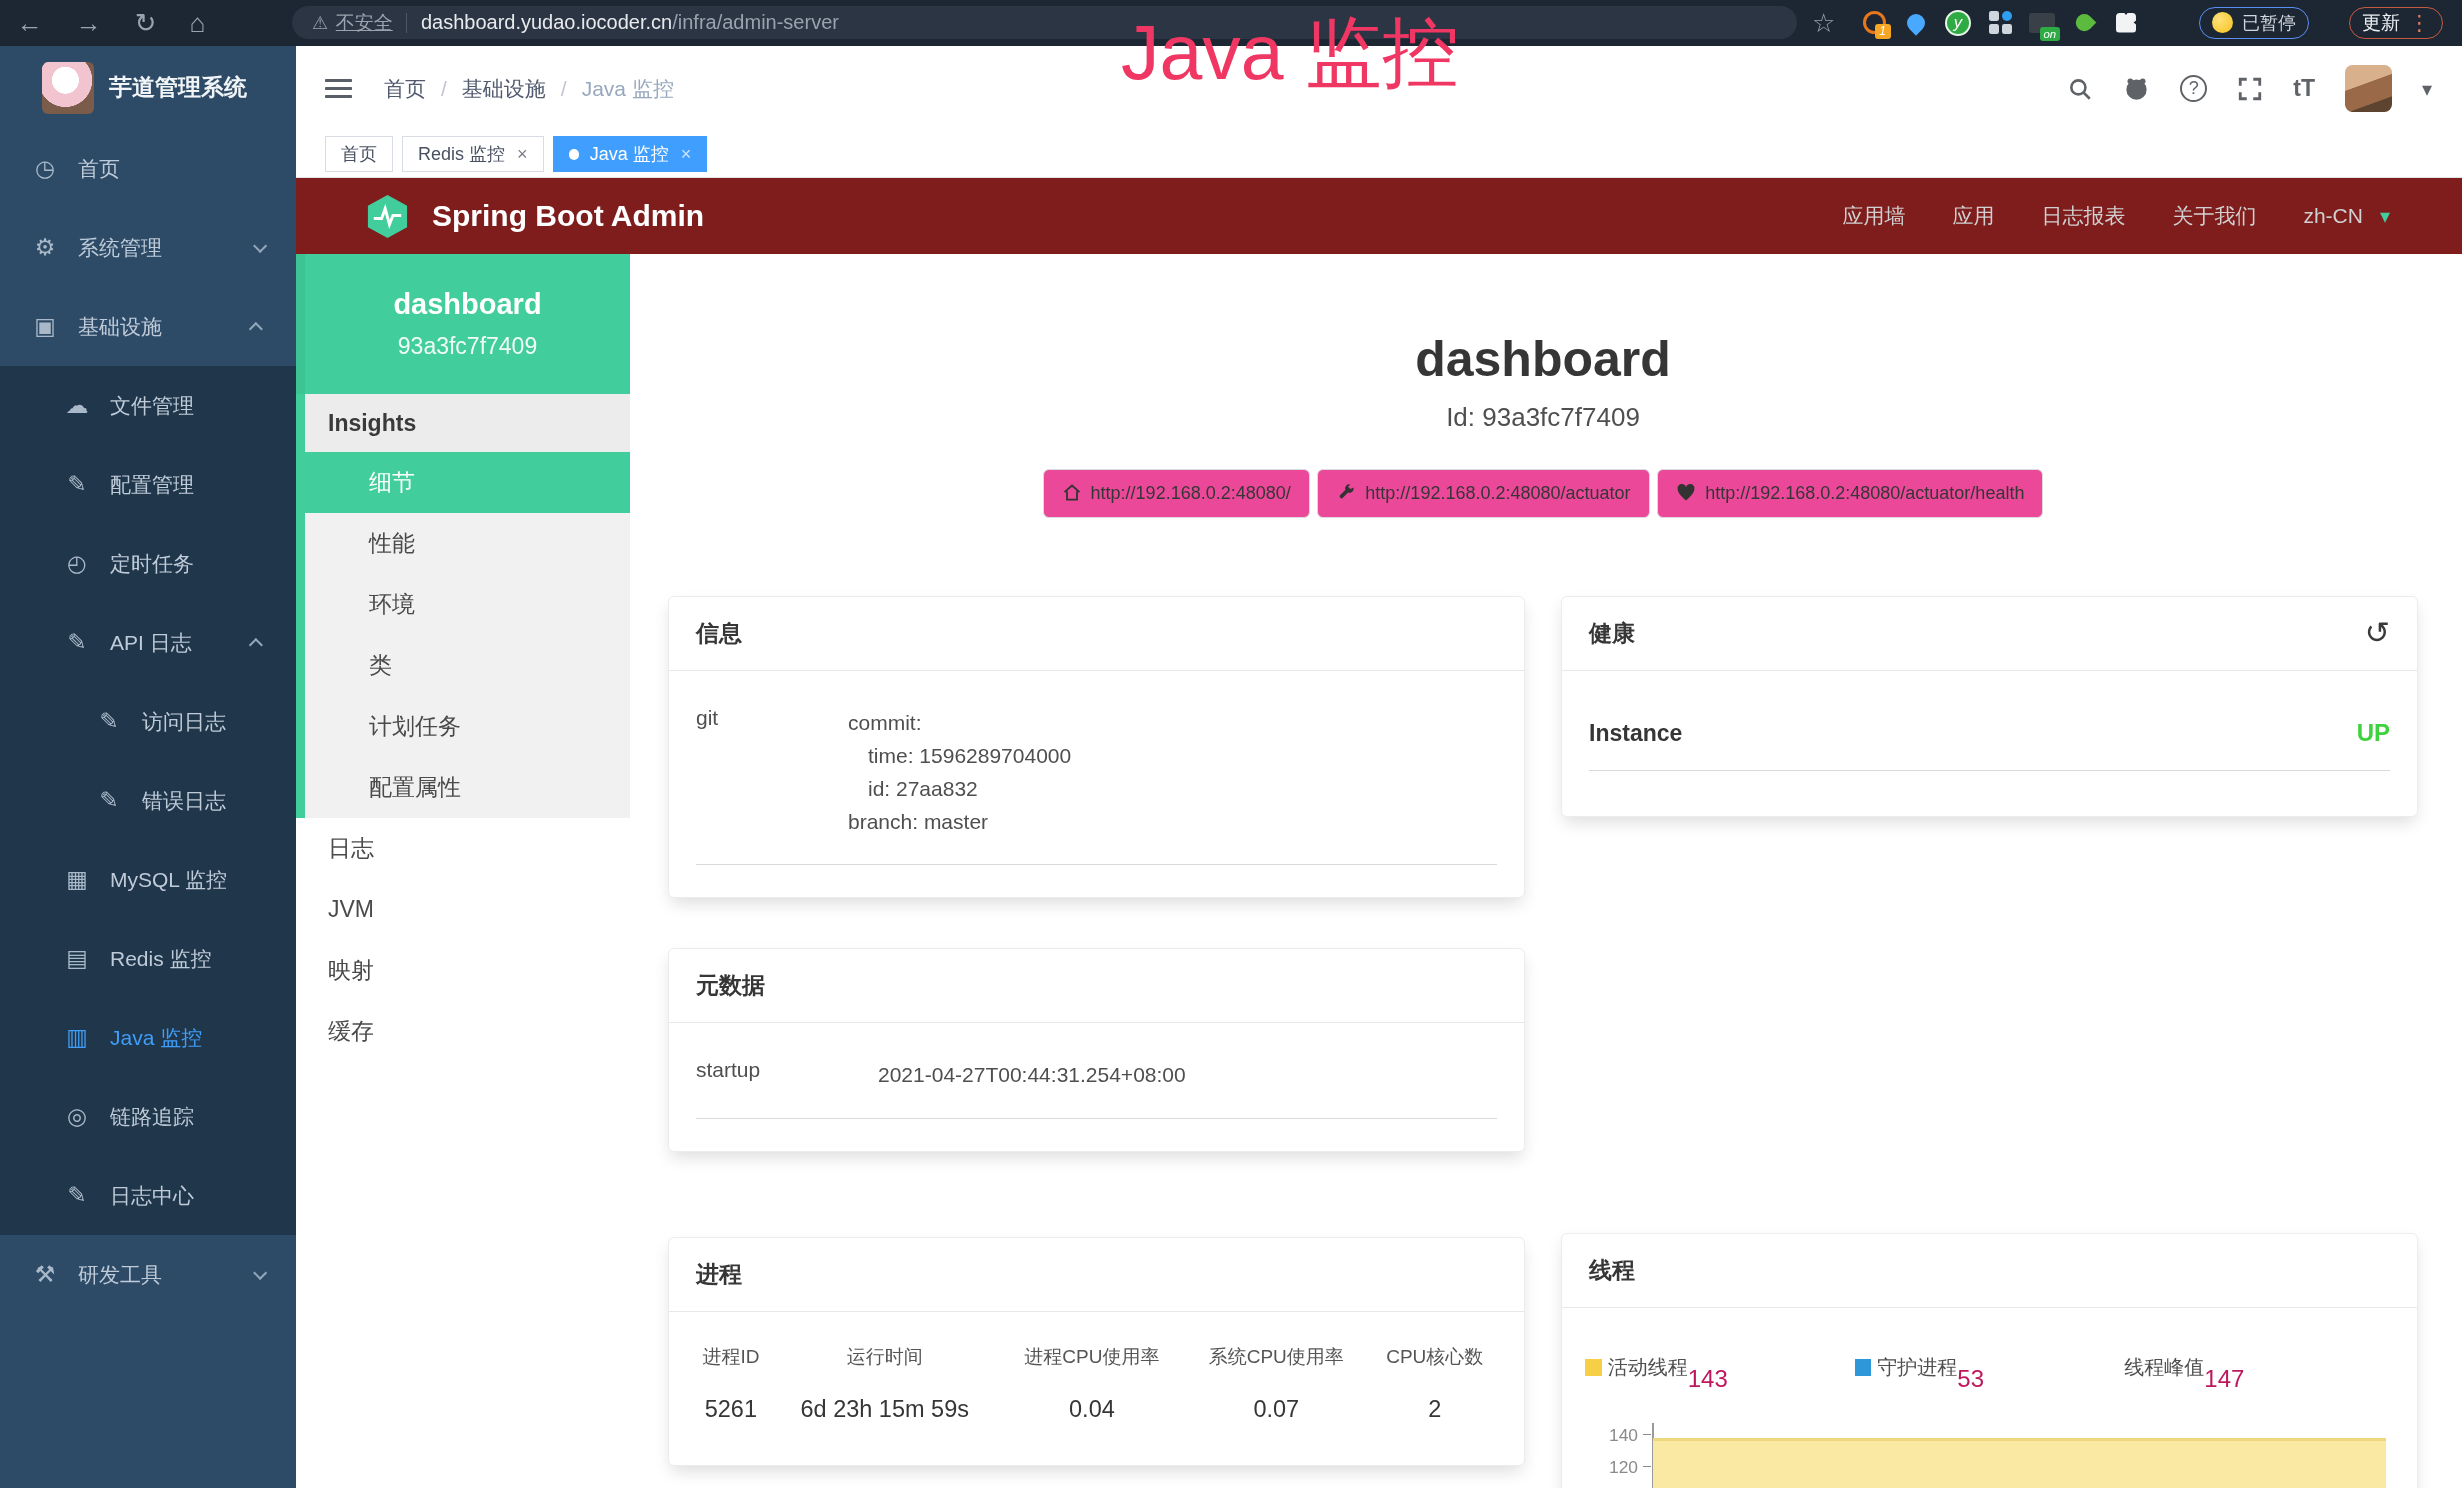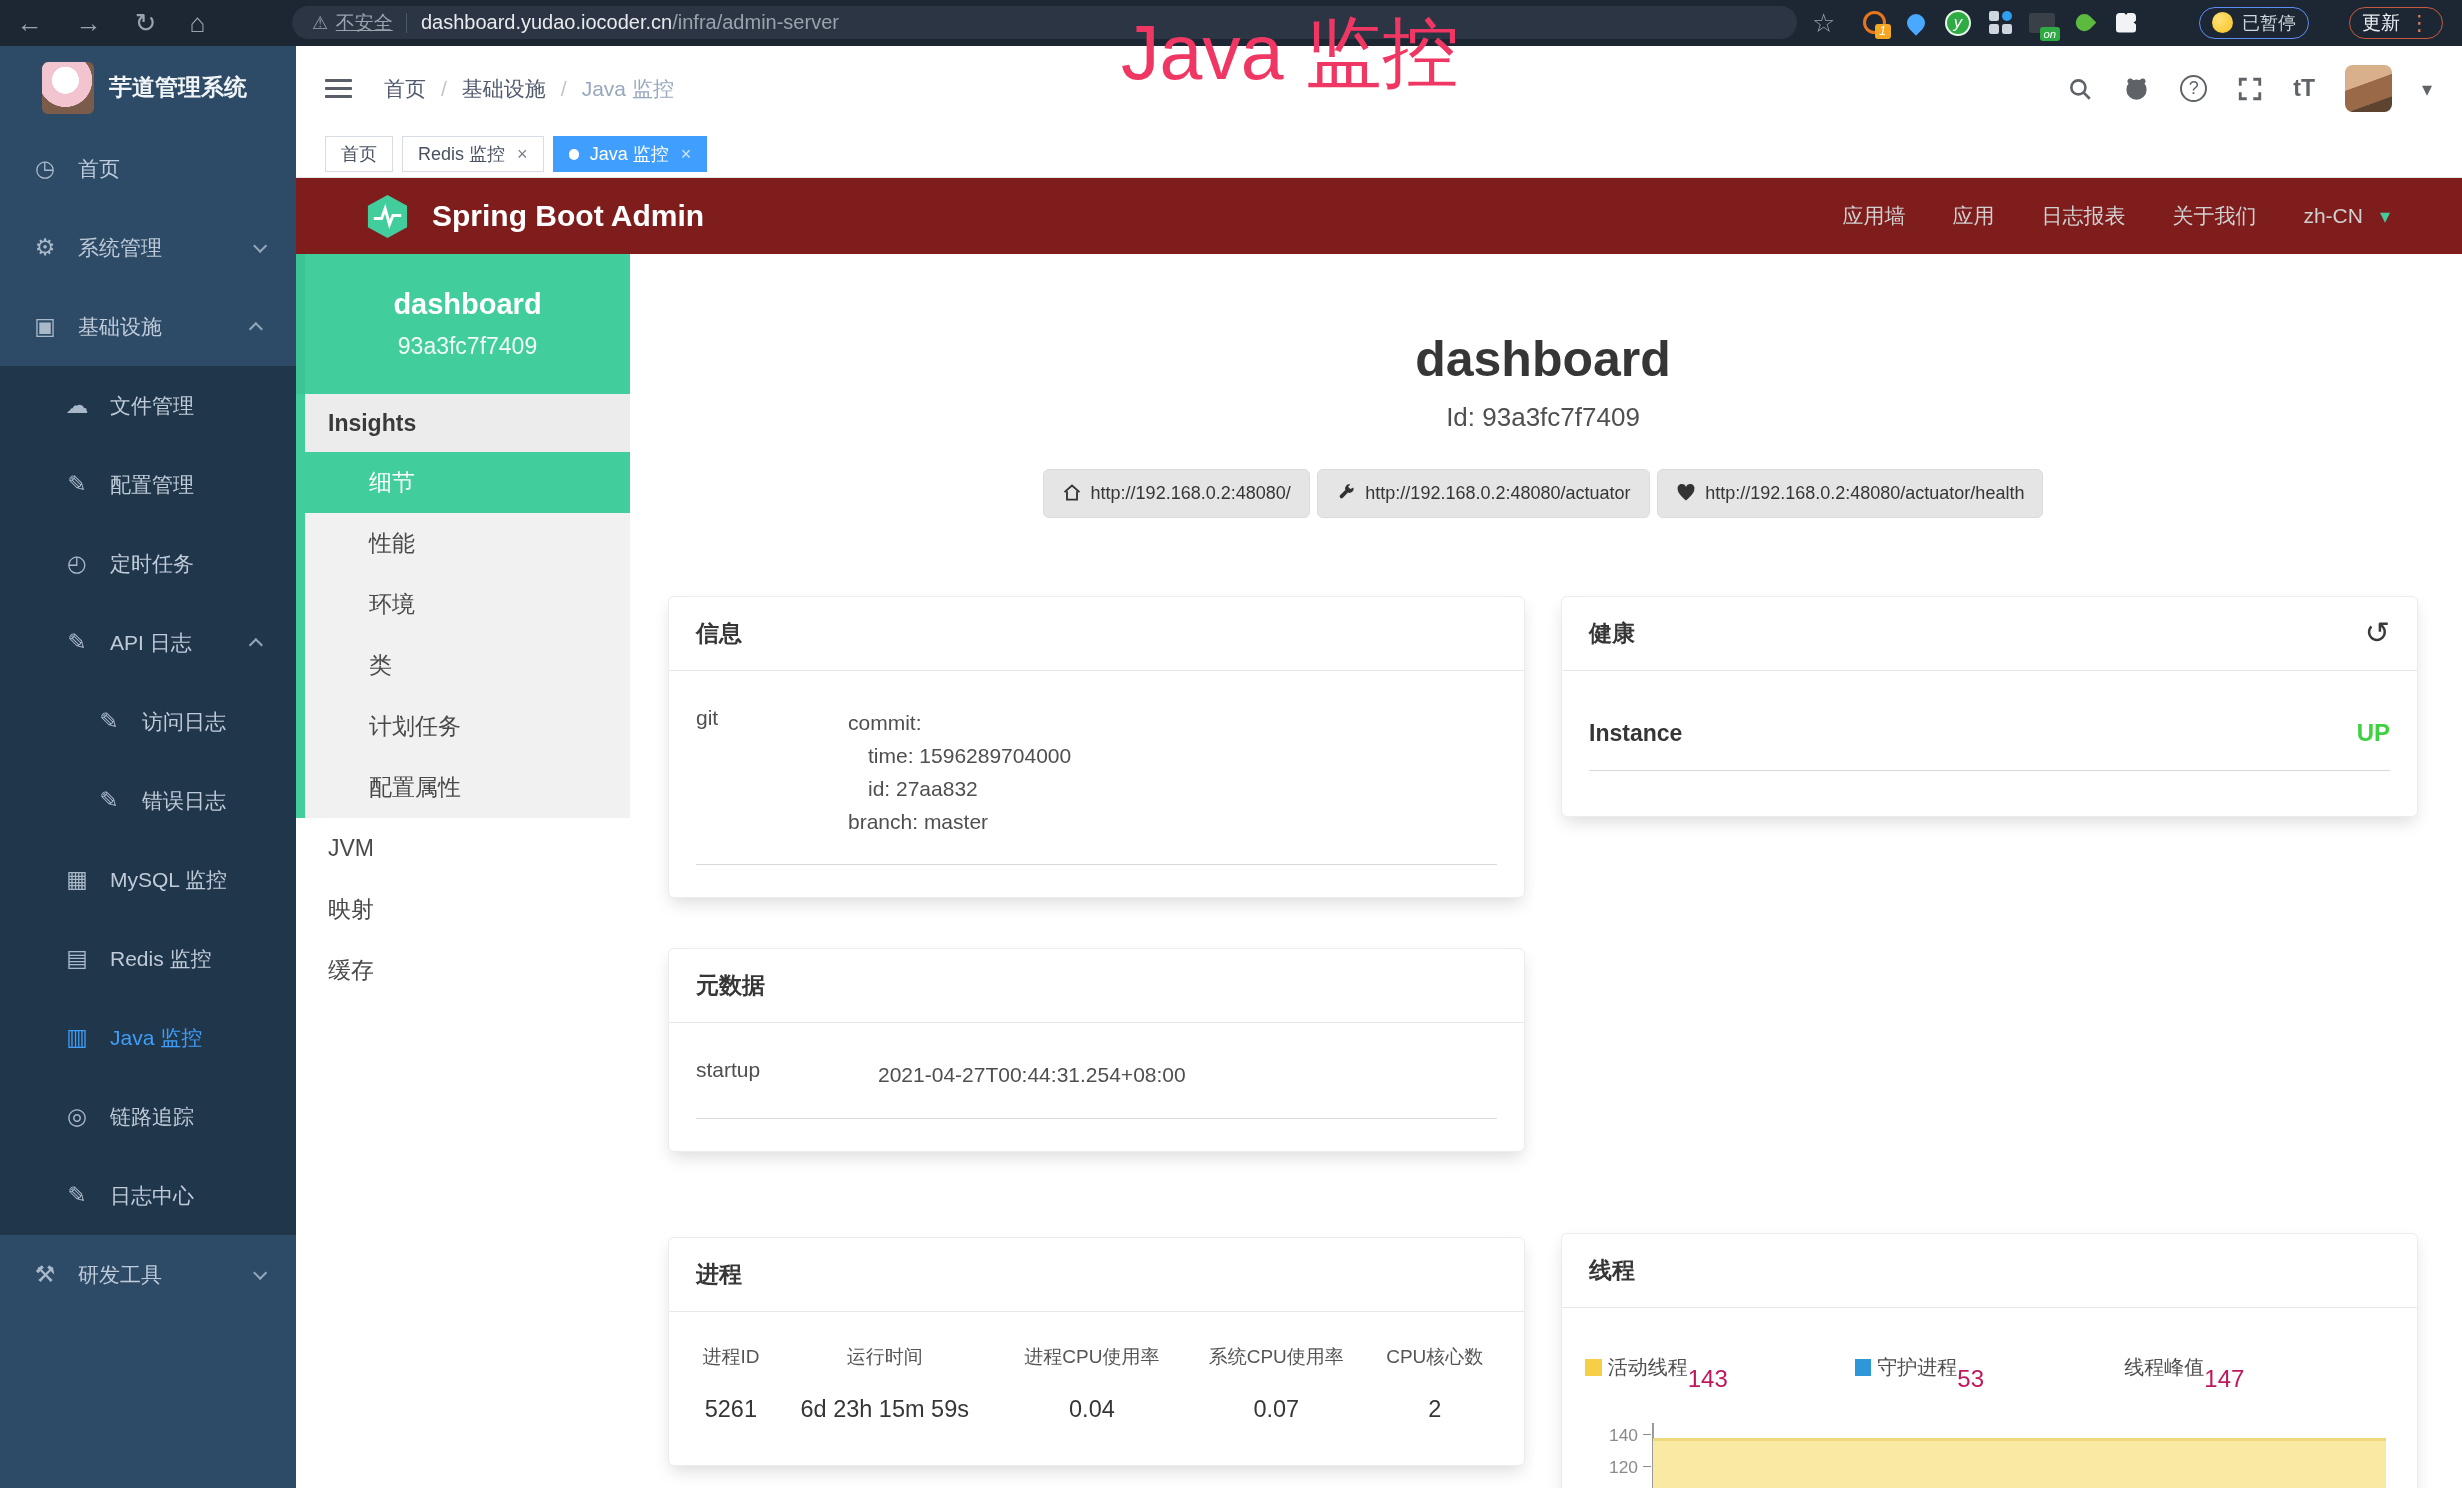--- a/index.html
+++ b/index.html
@@ -114,21 +114,21 @@
   .sitem { height:61px; display:flex; align-items:center; font-size:23px; color:#4a4a4a; cursor:pointer; }
   .sitem.insight { background:#f1f1f1; border-left:9px solid #42cd9c; padding-left:64px; }
   .sitem.insight.sel { background:#42cd9c; color:#fff; }
   .sitem.plain { background:#fff; padding-left:32px; }
 
   .sbamain { flex:1; background:#fff; padding:0 44px 0 38px; min-width:0; }
   .apptitle { text-align:center; margin-top:76px; font-size:50px; font-weight:bold; color:#363636; }
   .appid { text-align:center; margin-top:13.7px; font-size:26px; color:#4f4f4f; }
   .linksrow { display:flex; justify-content:center; gap:7.6px; margin-top:36px; }
   .linkbtn { display:inline-flex; align-items:center; height:49px; border:1.5px solid #dbdbdb; border-radius:6px;
-             background:#e5e5e5; padding:0 18px; font-size:18px; color:#363636; cursor:pointer; gap:9px; }
+             background:#ec4899; padding:0 18px; font-size:18px; color:#363636; cursor:pointer; gap:9px; }
   .linkbtn svg { width:20px; height:20px; }
 
   .cardsrow { display:flex; gap:36px; margin-top:78px; align-items:flex-start; }
   .col { flex:1; min-width:0; display:flex; flex-direction:column; }
   .card { background:#fff; border:0.8px solid #ececec; border-radius:6px;
           box-shadow:0 7.6px 16.7px -3px rgba(0,0,0,.14); }
   .cardhead { padding:21px 27px; font-size:23px; font-weight:bold; color:#363636; border-bottom:1.5px solid #e8e8e8;
               display:flex; align-items:center; justify-content:space-between; }
   .histicon { font-size:30px; font-weight:normal; color:#3a3a3a; cursor:pointer; line-height:1; }
   .cardbody { padding:35px 27px 32px; }
@@ -380,20 +380,21 @@
             <span class="instname">dashboard</span>
             <span class="instid">93a3fc7f7409</span>
           </div>
           <div class="sideheading">Insights</div>
           <div class="sitem insight sel">细节</div>
           <div class="sitem insight">性能</div>
           <div class="sitem insight">环境</div>
           <div class="sitem insight">类</div>
           <div class="sitem insight">计划任务</div>
           <div class="sitem insight">配置属性</div>
+          <div class="sitem plain">日志</div>
           <div class="sitem plain">JVM</div>
           <div class="sitem plain">映射</div>
           <div class="sitem plain">缓存</div>
         </div>
 
         <div class="sbamain">
           <div class="apptitle">dashboard</div>
           <div class="appid">Id: 93a3fc7f7409</div>
 
           <div class="linksrow">

